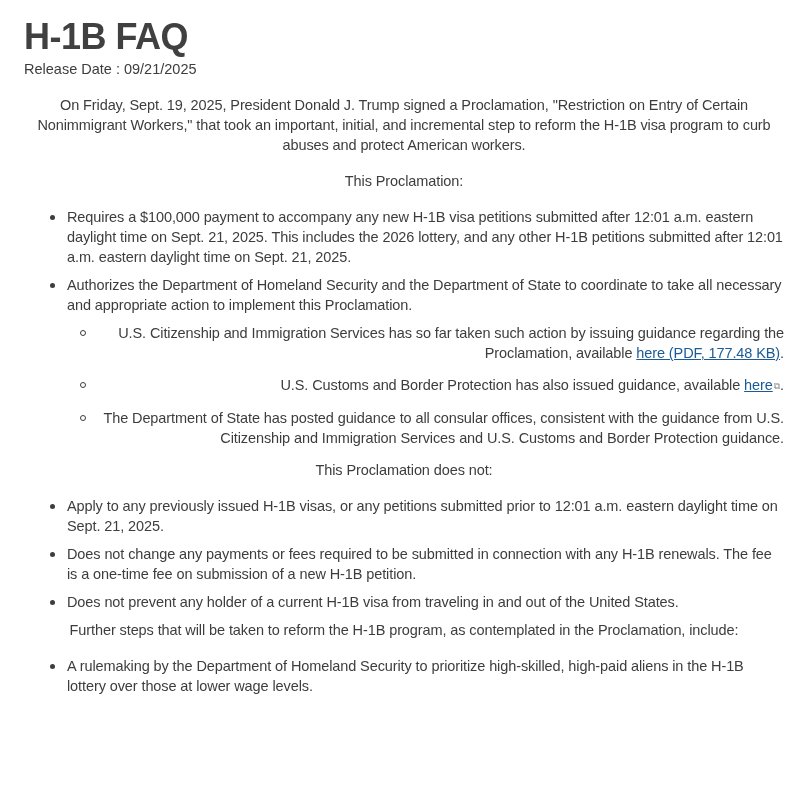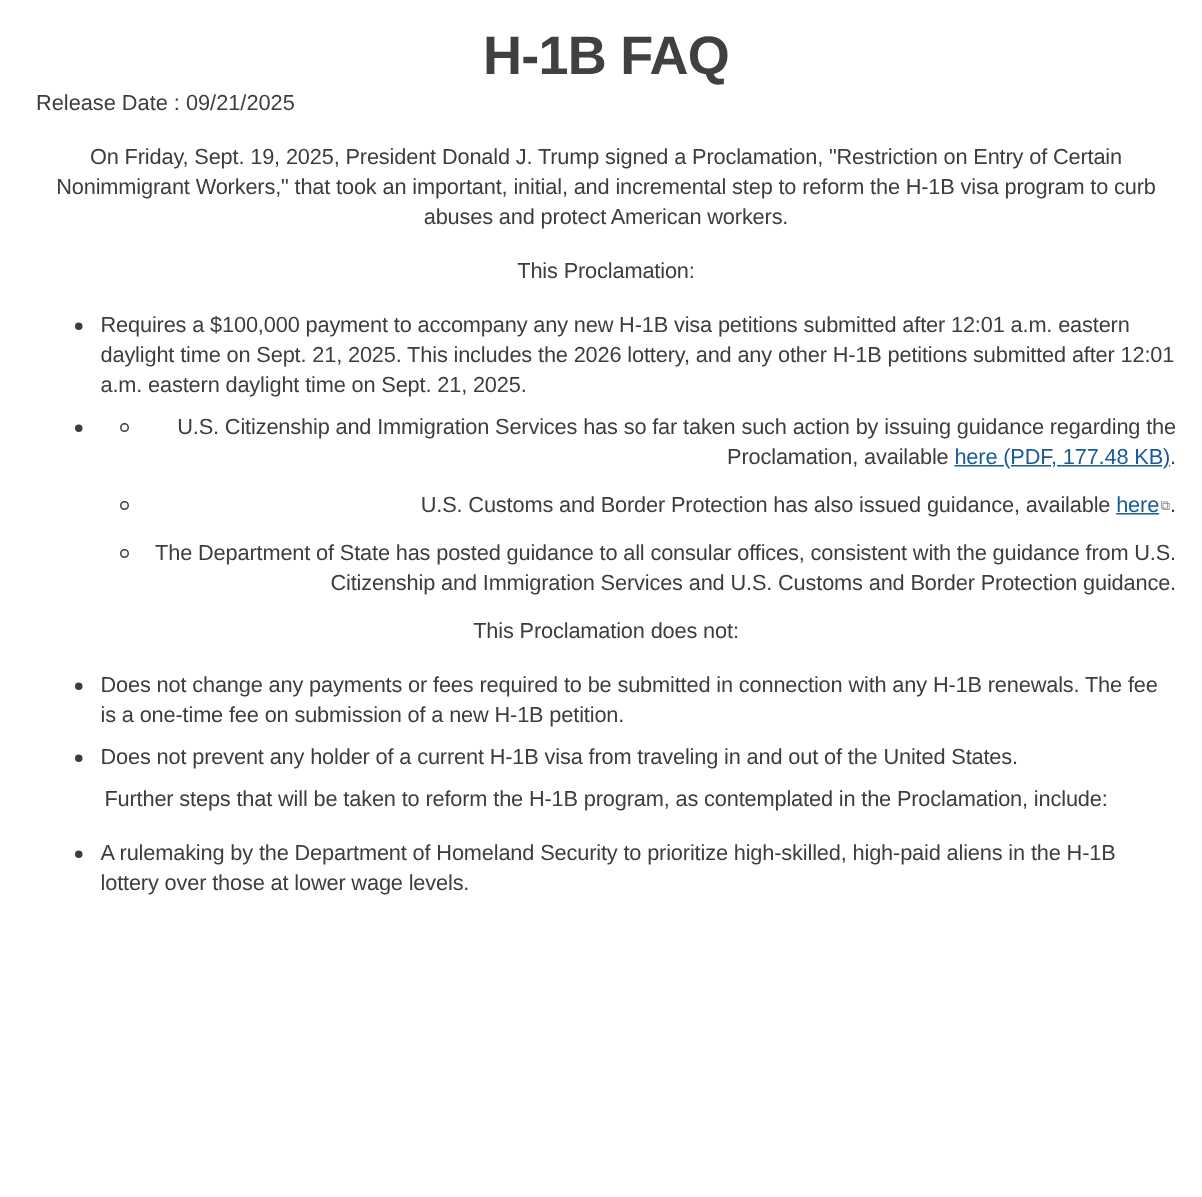--- a/index.html
+++ b/index.html
@@ -12,21 +12,20 @@
   }
   .page { padding: 0 0 0 24px; width: 760px; }
   h1 {
     margin: 0;
     padding-top: 15px;
     font-size: 36px;
     line-height: 44px;
     font-weight: bold;
     color: #404040;
     letter-spacing: -0.5px;
-    text-align: center;
   }
   .release {
     font-size: 14.5px;
     line-height: 20px;
   }
   p {
     margin: 0;
     font-size: 14.5px;
     line-height: 20px;
     letter-spacing: -0.1px;
@@ -91,30 +90,32 @@
 <div class="page">
   <h1>H-1B FAQ</h1>
   <div class="release">Release Date : 09/21/2025</div>
 
   <p class="intro">On Friday, Sept. 19, 2025, President Donald J. Trump signed a Proclamation, "Restriction on Entry of Certain Nonimmigrant Workers," that took an important, initial, and incremental step to reform the H-1B visa program to curb abuses and protect American workers.</p>
 
   <p class="section-label">This Proclamation:</p>
   <ul class="disc">
     <li><span>Requires a $100,000 payment to accompany any new H-1B visa petitions submitted after 12:01 a.m. eastern daylight time on Sept. 21, 2025. This includes the 2026 lottery, and any other H-1B petitions submitted after 12:01 a.m. eastern daylight time on Sept. 21, 2025.</span></li>
     <li>
+      <span>Authorizes the Department of Homeland Security and the Department of State to coordinate to take all necessary and appropriate action to implement this Proclamation.</span>
       <ul class="circle">
         <li><span>U.S. Citizenship and Immigration Services has so far taken such action by issuing guidance regarding the Proclamation, available </span><a href="#">here (PDF, 177.48 KB)</a><span>.</span></li>
         <li><span>U.S. Customs and Border Protection has also issued guidance, available </span><a href="#">here</a><span class="ext-icon">⧉</span><span>.</span></li>
         <li><span>The Department of State has posted guidance to all consular offices, consistent with the guidance from U.S. Citizenship and Immigration Services and U.S. Customs and Border Protection guidance.</span></li>
       </ul>
     </li>
   </ul>
 
   <p>This Proclamation does not:</p>
   <ul class="disc">
+    <li>Apply to any previously issued H-1B visas, or any petitions submitted prior to 12:01 a.m. eastern daylight time on Sept. 21, 2025.</li>
     <li>Does not change any payments or fees required to be submitted in connection with any H-1B renewals. The fee is a one-time fee on submission of a new H-1B petition.</li>
     <li>Does not prevent any holder of a current H-1B visa from traveling in and out of the United States.</li>
   </ul>
 
   <p>Further steps that will be taken to reform the H-1B program, as contemplated in the Proclamation, include:</p>
   <ul class="disc">
     <li>A rulemaking by the Department of Homeland Security to prioritize high-skilled, high-paid aliens in the H-1B lottery over those at lower wage levels.</li>
   </ul>
 </div>
 

